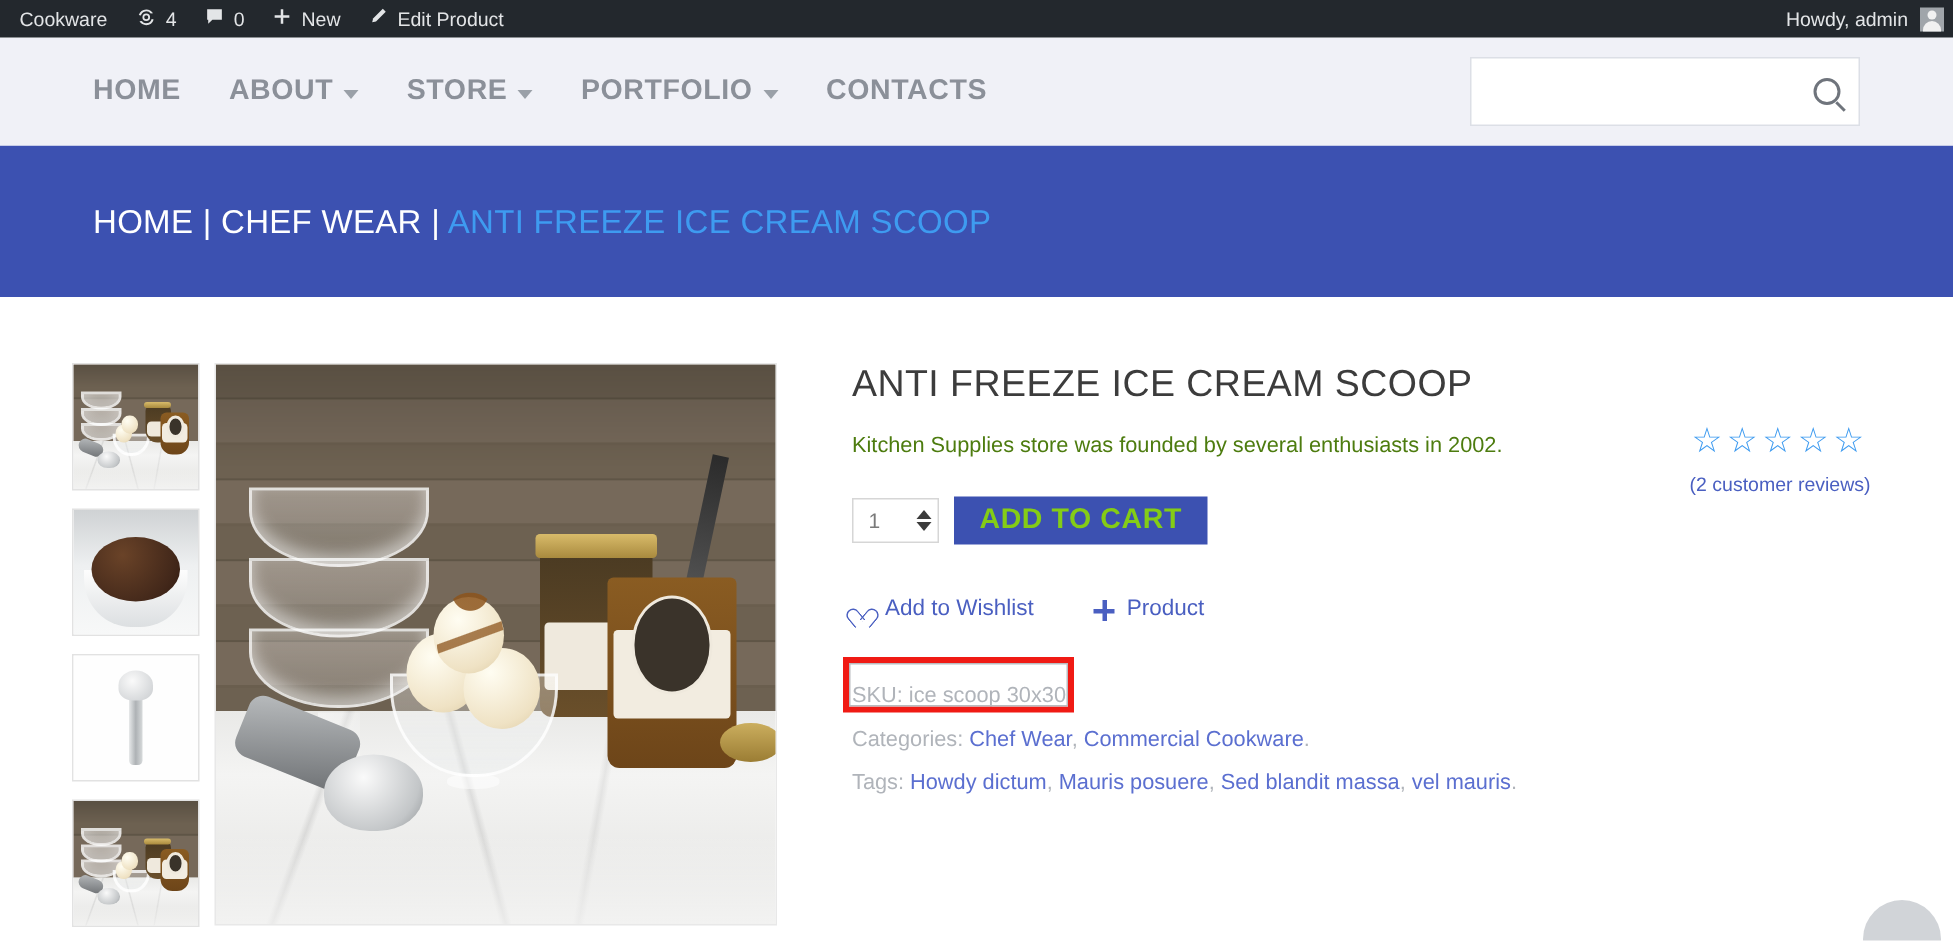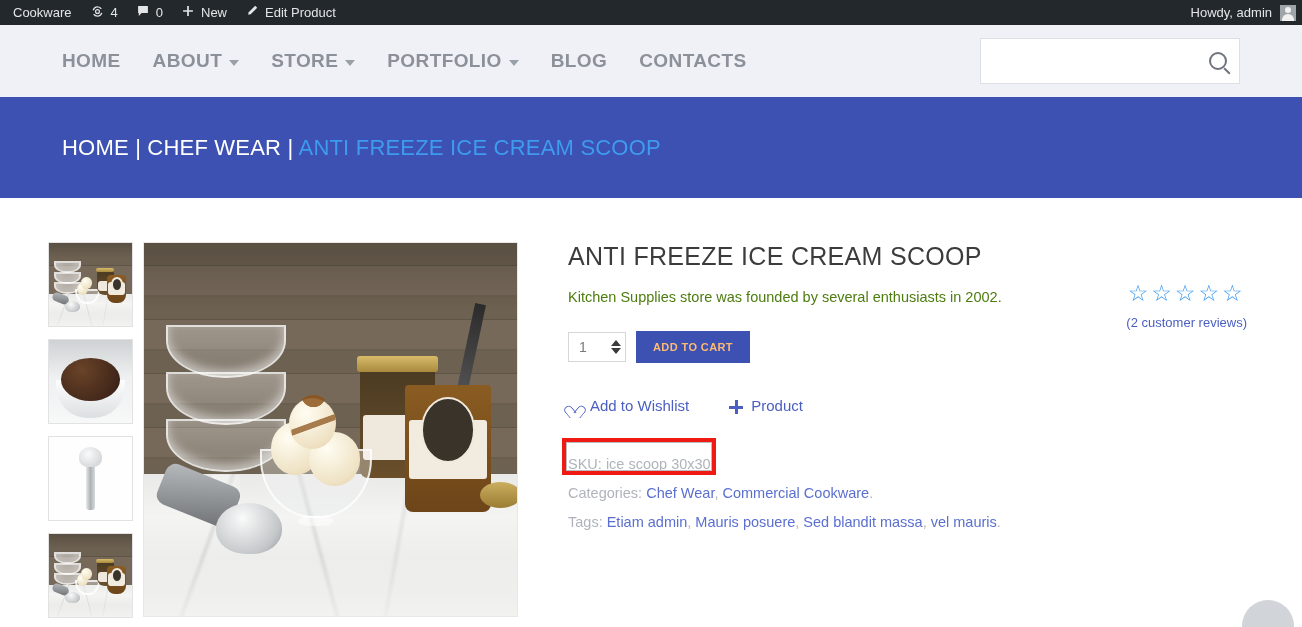--- a/index.html
+++ b/index.html
@@ -171,22 +171,22 @@
   .qty{
     width:58px;height:30px;border:1px solid #d6d6d6;background:#fff;
     display:flex; align-items:center; padding:0 4px 0 8px;
   }
   .qty input{ width:28px; border:0; outline:0; font-size:14px; color:#7a7a7a; background:transparent; font-family:"Liberation Sans", sans-serif;}
   .spin{ margin-left:auto; display:flex; flex-direction:column; gap:2px; }
   .spin span{ width:0;height:0;border-left:5px solid transparent;border-right:5px solid transparent; cursor:pointer;}
   .spin .up{ border-bottom:6px solid #3b3b3b; }
   .spin .dn{ border-top:6px solid #3b3b3b; }
   .addcart{
-    background:#3c51b1; color:#fdba74; border:0; height:32px; padding:0 17px;
-    font-size:11px; font-weight:bold; letter-spacing:.4px; cursor:pointer;
+    background:#3c51b1; color:#84cc16; border:0; height:32px; padding:0 17px;
+    font-size:19px; font-weight:bold; letter-spacing:.4px; cursor:pointer;
     font-family:"Liberation Sans", sans-serif;
   }
   .actions{ display:flex; align-items:center; gap:40px; margin-bottom:36px; }
   .act{ display:flex; align-items:flex-end; gap:8px; color:#4a5fc1; font-size:15px; cursor:pointer; }
   .heart{ width:14px;height:14px; position:relative; display:inline-block; }
   .heart:before,.heart:after{ content:""; position:absolute; width:7px;height:11px;border:1.6px solid #4a5fc1; border-bottom:none; border-radius:6px 6px 0 0; top:1px;}
   .heart:before{ left:0; transform:rotate(-40deg); transform-origin:100% 100%; }
   .heart:after{ right:0; transform:rotate(40deg); transform-origin:0 100%; }
   .plus{ position:relative; width:14px; height:14px; display:inline-block; }
   .plus:before{ content:""; position:absolute; left:0; top:5.5px; width:14px; height:3px; background:#4a5fc1;}
@@ -264,23 +264,20 @@
       <i class="caret"></i>
     </div>
     <div class="nav-item">
       <span class="sale-badge">Sale</span>
       <span>STORE</span>
       <i class="caret"></i>
     </div>
     <div class="nav-item">
       <span>PORTFOLIO</span>
       <i class="caret"></i>
-    </div>
-    <div class="nav-item">
-      <span>BLOG</span>
     </div>
     <div class="nav-item">
       <span>CONTACTS</span>
     </div>
   </div>
   <div class="searchwrap">
     <div class="searchbox">
       <input type="text" value="" placeholder="" style="">
       <span class="mag"></span>
     </div>
@@ -449,19 +446,19 @@
           <span>ice scoop 30x30.</span>
           <span class="sku-hl"></span>
         </span>
       </div>
       <div>
         <span>Categories:</span>
         <a>Chef Wear</a><span>, </span><a>Commercial Cookware</a><span>.</span>
       </div>
       <div>
         <span>Tags:</span>
-        <a>Etiam admin</a><span>, </span><a>Mauris posuere</a><span>, </span><a>Sed blandit massa</a><span>, </span><a>vel mauris</a><span>.</span>
+        <a>Howdy dictum</a><span>, </span><a>Mauris posuere</a><span>, </span><a>Sed blandit massa</a><span>, </span><a>vel mauris</a><span>.</span>
       </div>
     </div>
 
     <div class="totop"></div>
   </div>
 </div>
 
 </body></html>

